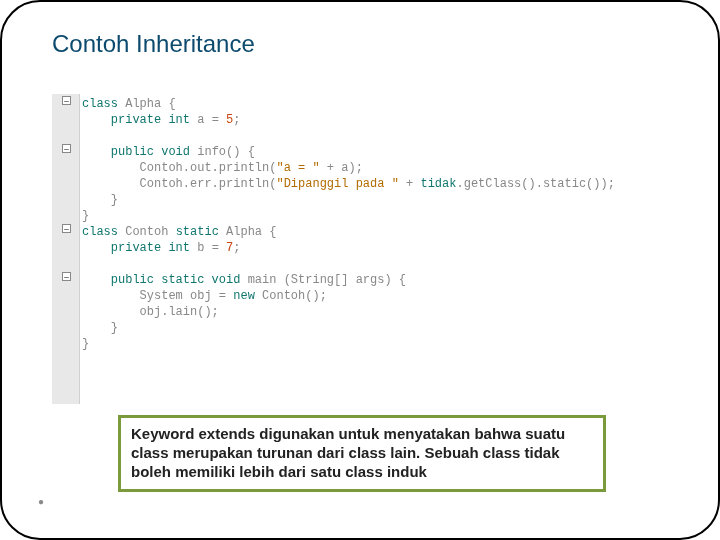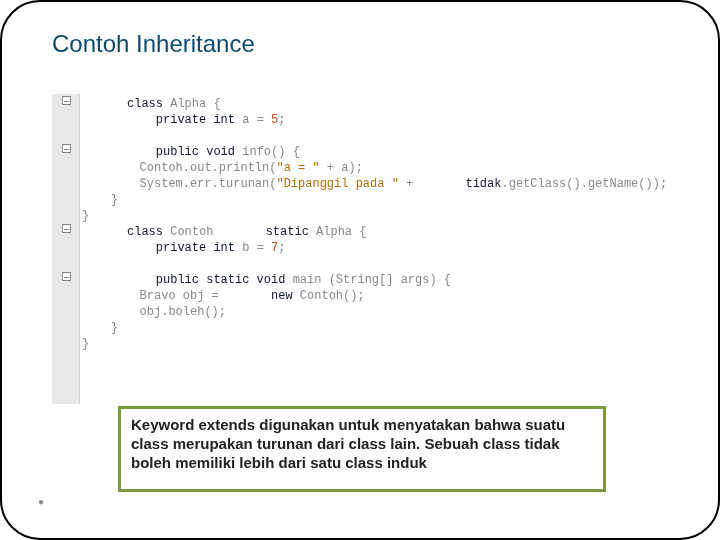--- a/index.html
+++ b/index.html
@@ -45,30 +45,30 @@
     left: 10px;
     width: 9px; height: 9px;
     border: 1px solid #888;
     background: #fff;
     font-size: 9px;
     line-height: 8px;
     text-align: center;
     color: #555;
     font-family: monospace;
   }
-  .kw { color: #0f172a; margin-left: 45px; }
+  .kw { color: #0f766e; }
   .num { color: #c94a14; }
   .str { color: #b36b00; }
   .callout {
     position: absolute;
     left: 116px; bottom: 46px;
     width: 488px;
     background: #fff;
     border: 3px solid #7a9a3b;
-    padding: 6px 10px 17px 10px;
+    padding: 6px 10px 8px 10px;
   }
   .callout p {
     font-size: 15px;
     line-height: 19px;
     color: #222;
     font-weight: 700;
   }
   .dot {
     position: absolute;
     left: 36px; bottom: 32px;
@@ -89,29 +89,29 @@
       <div class="fold" style="top:2px">−</div>
       <div class="fold" style="top:50px">−</div>
       <div class="fold" style="top:130px">−</div>
       <div class="fold" style="top:178px">−</div>
     </div>
     <div class="code"><span class="kw">class</span><span> Alpha {</span>
 <span class="kw">    private int</span><span> a = </span><span class="num">5</span><span>;</span>
 <span></span>
 <span class="kw">    public void</span><span> info() {</span>
 <span>        Contoh.out.println(</span><span class="str">"a = "</span><span> + a);</span>
-<span>        System.err.turunan(</span><span class="str">"Dipanggil pada "</span><span> + </span><span class="kw">tidak</span><span>.getClass().getName());</span>
+<span>        Contoh.err.println(</span><span class="str">"Dipanggil pada "</span><span> + </span><span class="kw">tidak</span><span>.getClass().static());</span>
 <span>    }</span>
 <span>}</span>
 <span class="kw">class</span><span> Contoh </span><span class="kw">static</span><span> Alpha {</span>
 <span class="kw">    private int</span><span> b = </span><span class="num">7</span><span>;</span>
 <span></span>
 <span class="kw">    public static void</span><span> main (String[] args) {</span>
-<span>        Bravo obj = </span><span class="kw">new</span><span> Contoh();</span>
-<span>        obj.boleh();</span>
+<span>        System obj = </span><span class="kw">new</span><span> Contoh();</span>
+<span>        obj.lain();</span>
 <span>    }</span>
 <span>}</span></div>
   </div>
 
   <div class="callout">
     <p>Keyword extends digunakan untuk menyatakan bahwa suatu class merupakan turunan dari class lain. Sebuah class tidak boleh memiliki lebih dari satu class induk</p>
   </div>
 
   <div class="dot">●</div>
 </div>

